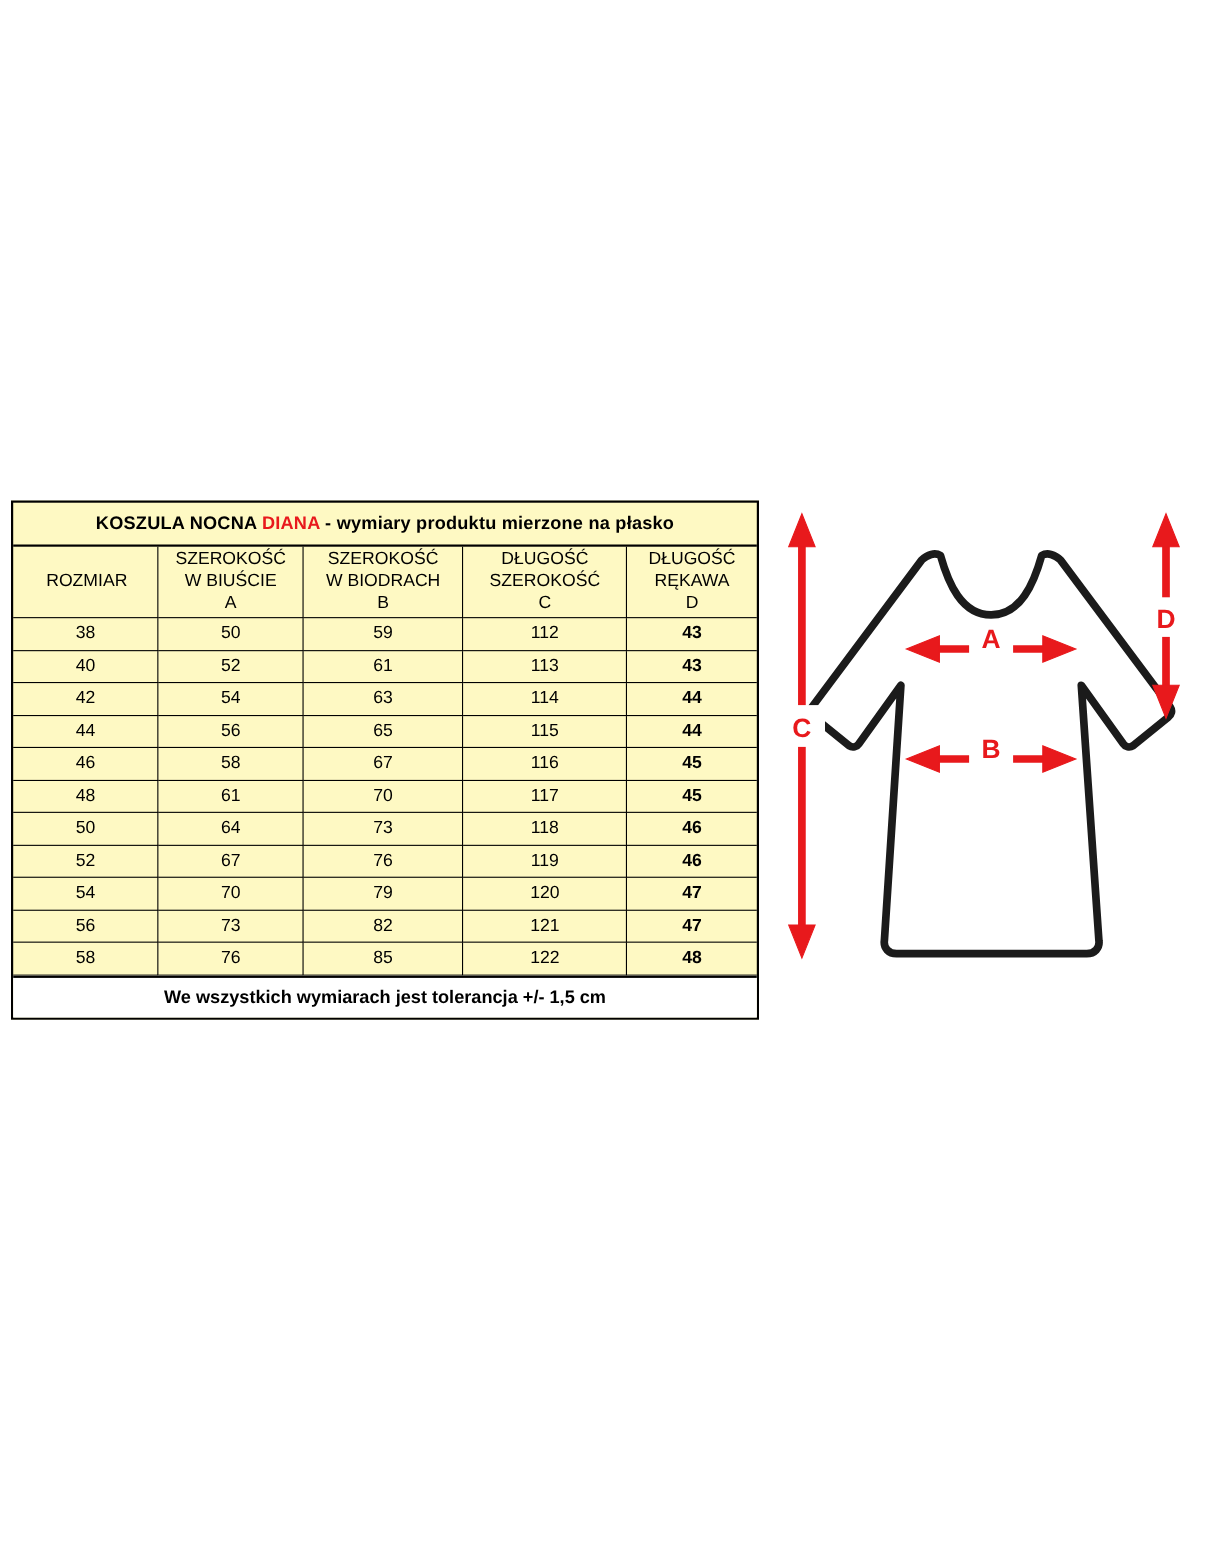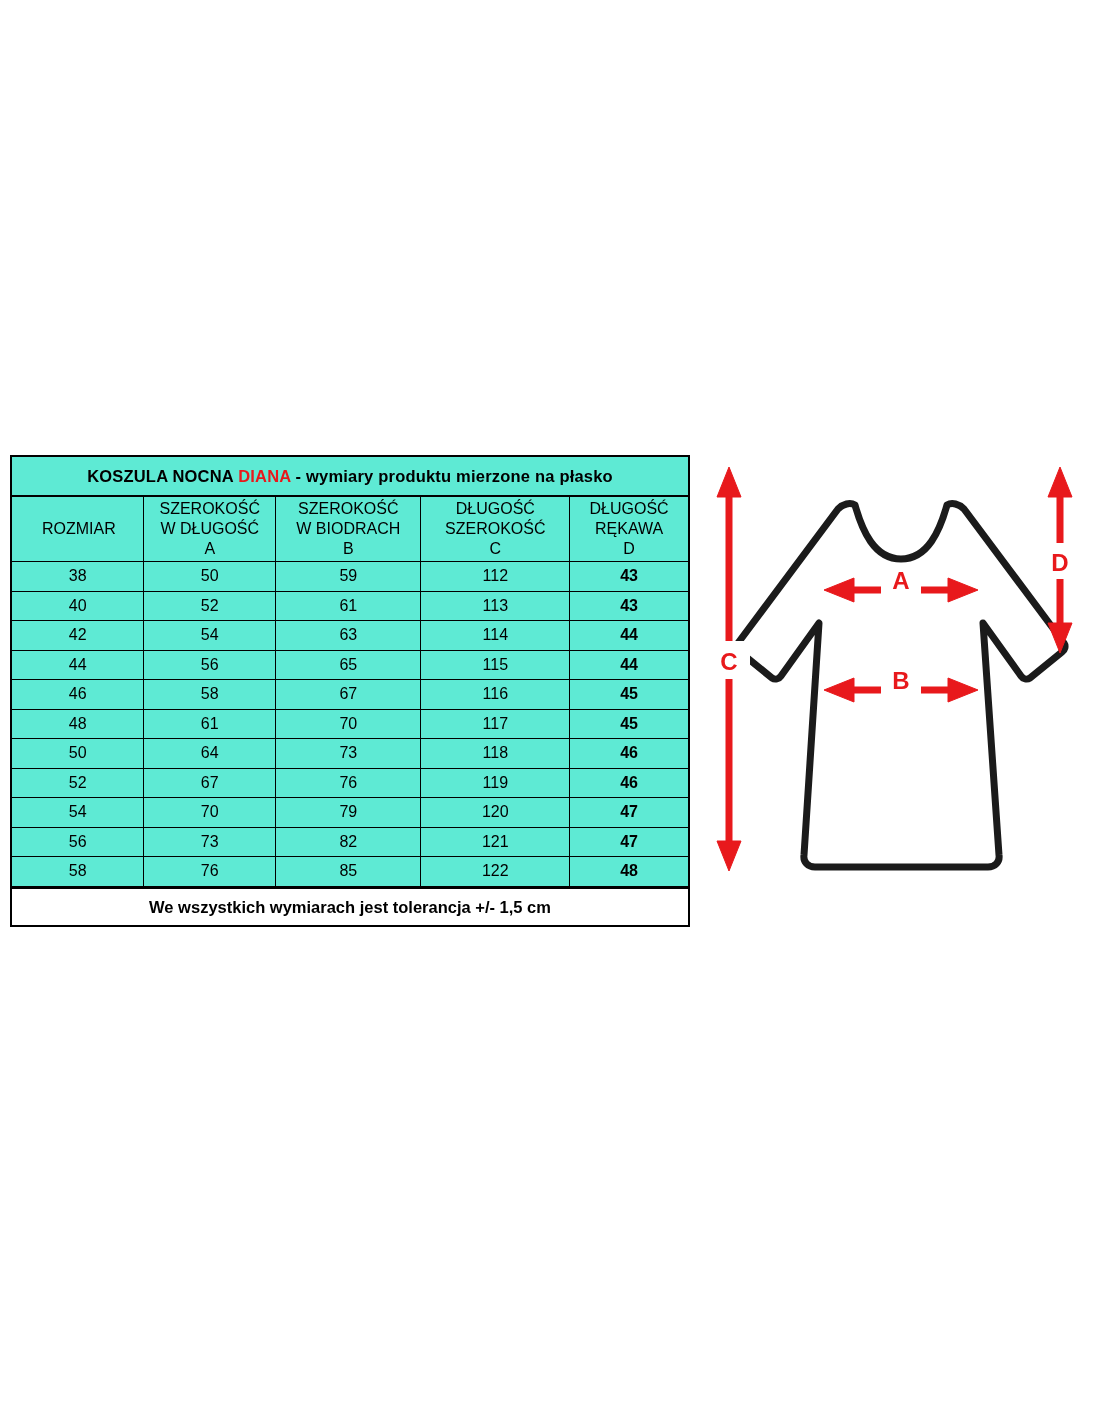--- a/index.html
+++ b/index.html
@@ -32,21 +32,21 @@
     height: 480px;
     display: flex;
     align-items: flex-start;
   }
 
   
   .table-block {
     width: 680px;
     border: 2px solid #000;
     box-sizing: border-box;
-    background: #5eead4;
+    background: #fef9c3;
   }
 
   .table-title {
     height: 38px;
     line-height: 38px;
     text-align: center;
     font-size: 16.5px;
     font-weight: bold;
     color: #000;
     border-bottom: 2px solid #000;
@@ -163,21 +163,21 @@
           <col class="col-c">
           <col class="col-d">
         </colgroup>
         <thead>
           <tr>
             <th>
               <span>ROZMIAR</span>
             </th>
             <th>
               <span>SZEROKOŚĆ</span><br>
-              <span>W DŁUGOŚĆ</span><br>
+              <span>W BIUŚCIE</span><br>
               <span>A</span>
             </th>
             <th>
               <span>SZEROKOŚĆ</span><br>
               <span>W BIODRACH</span><br>
               <span>B</span>
             </th>
             <th>
               <span>DŁUGOŚĆ</span><br>
               <span>SZEROKOŚĆ</span><br>

